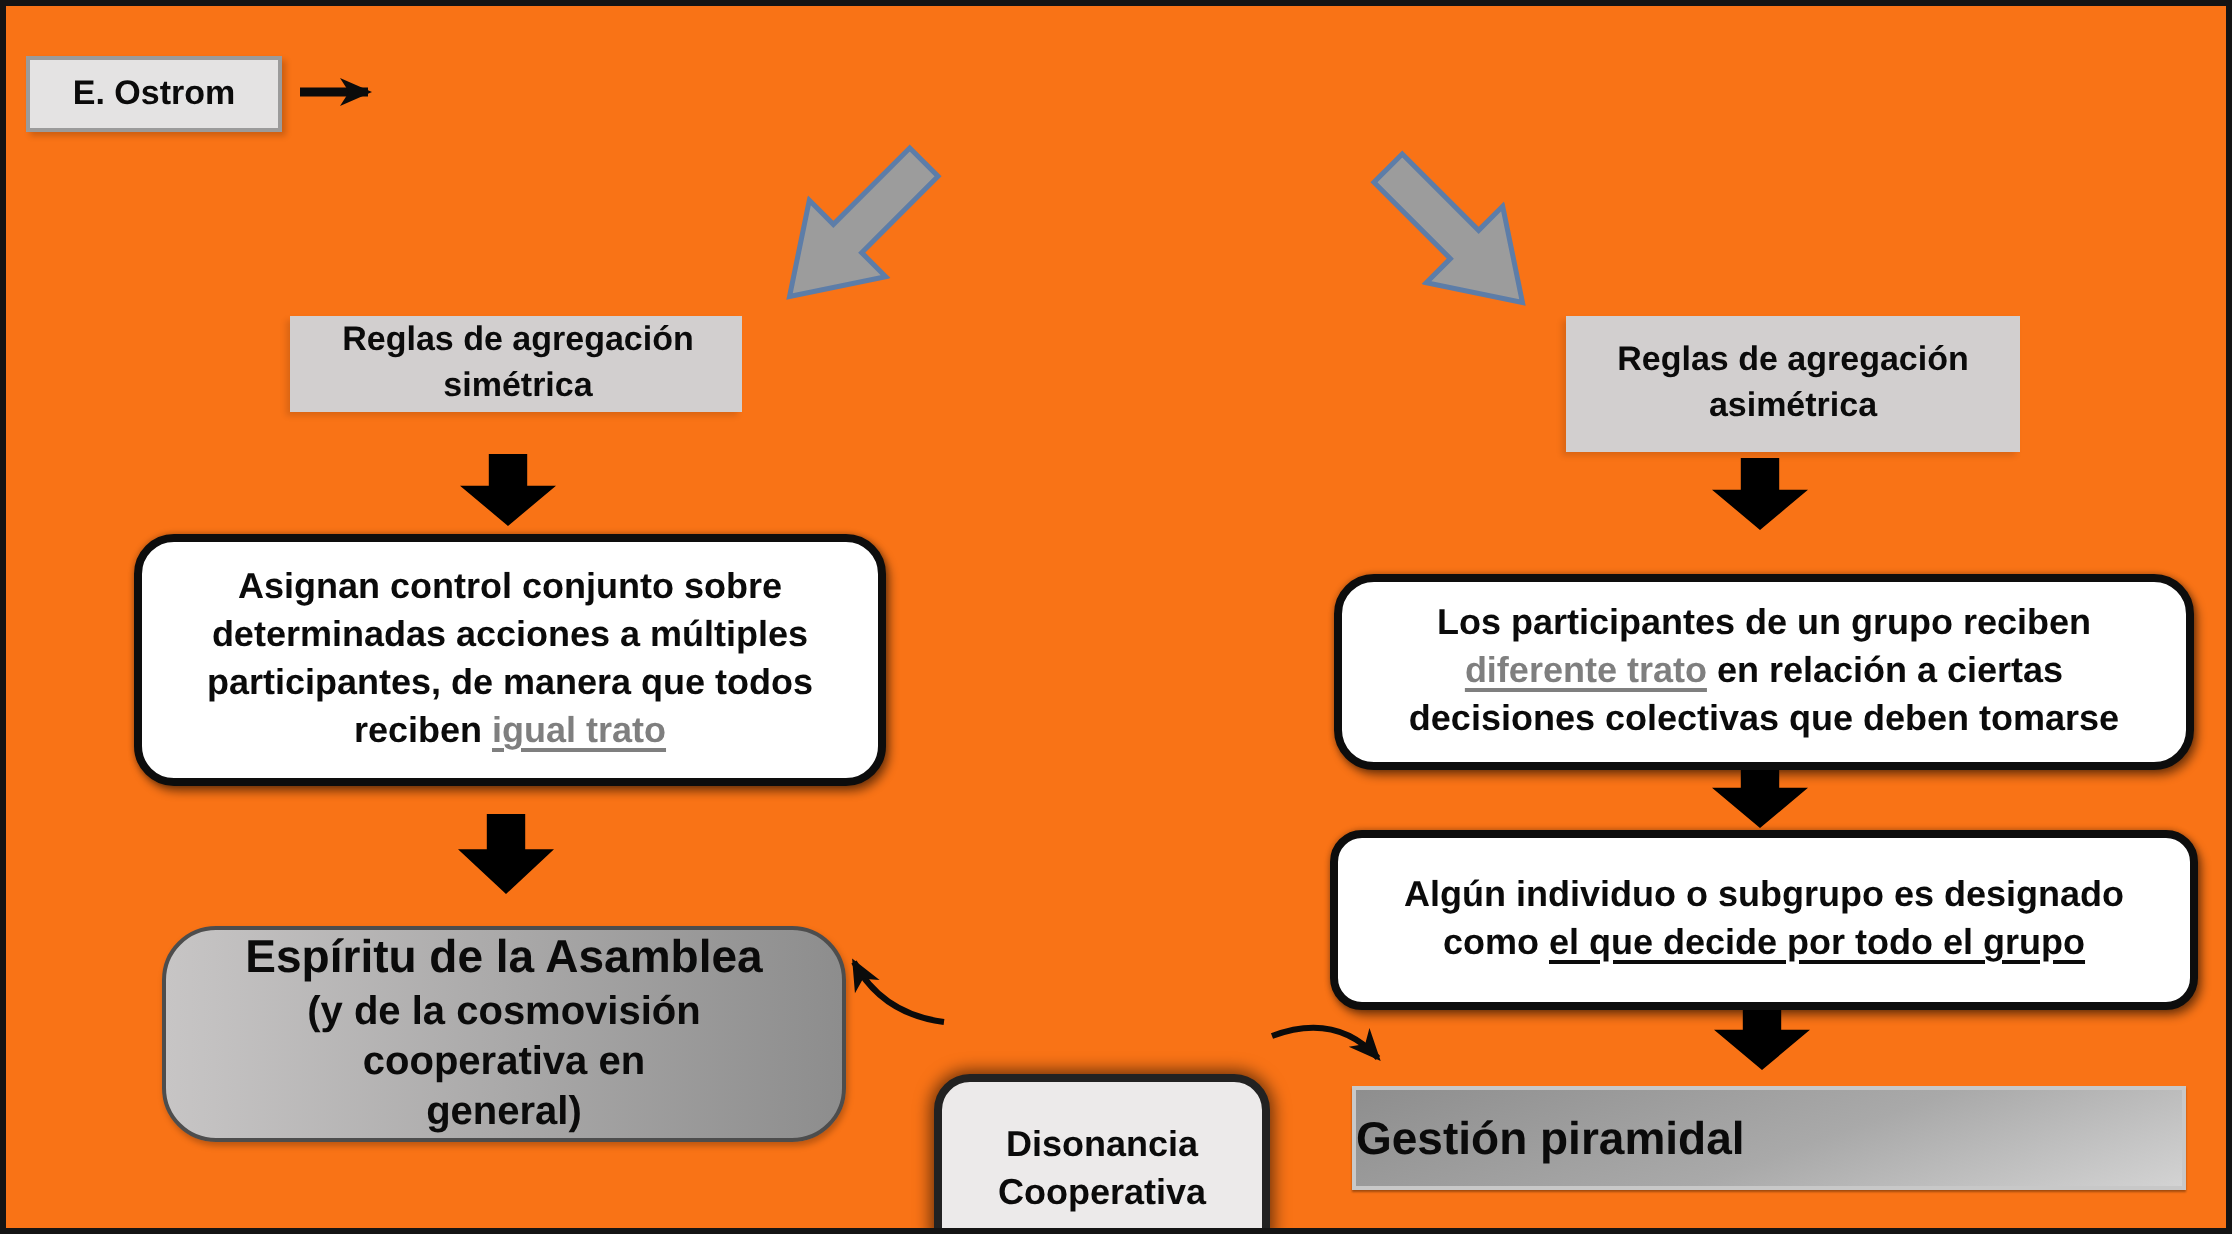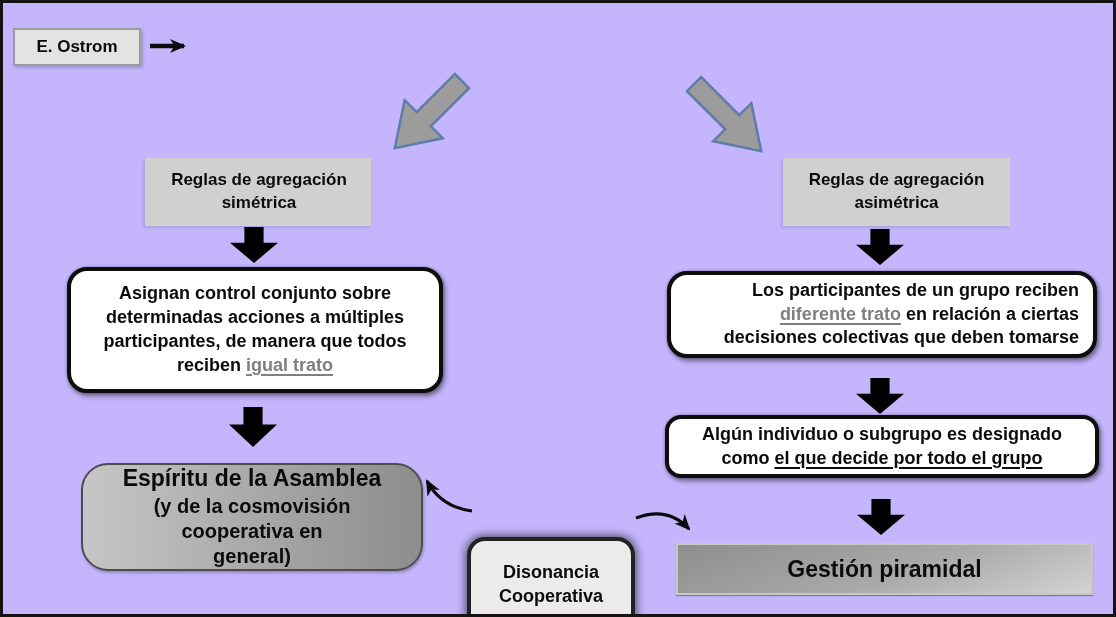--- a/index.html
+++ b/index.html
@@ -1,21 +1,21 @@
 <!DOCTYPE html>
 <html><head>
 <meta charset="utf-8">
 <style>
   html,body { margin:0; padding:0; background:#ffffff; }
   .canvas {
     position:relative;
     width:1116px; height:617px;
     box-sizing:border-box;
     border:3px solid #141414;
-    background:#c4b5fd;
+    background:#f97316;
     font-family:"Liberation Sans", sans-serif;
     font-weight:bold;
     color:#0b0b0b;
     overflow:hidden;
   }
   .abs { position:absolute; box-sizing:border-box; }
 
   
   .graybox {
     background:#d2cfcf;
@@ -47,21 +47,21 @@
     border:2px solid #4d4d4d;
     display:flex; flex-direction:column; align-items:center; justify-content:center;
     text-align:center;
     box-shadow:1px 2px 3px rgba(0,0,0,0.25);
   }
   .assembly .big { font-size:23px; line-height:1.15; }
   .assembly .small { font-size:20px; line-height:1.25; max-width:210px; margin-top:3px; }
   .pyramid {
     background:linear-gradient(160deg, #8e8e8e 0%, #a9a9a9 55%, #d3d3d3 100%);
     border:2px solid #c8c8c8;
-    display:flex; align-items:center; justify-content:center;
+    display:flex; align-items:center; justify-content:flex-start;
     font-size:23px;
     box-shadow:0 1px 1px rgba(0,0,0,0.35);
   }
   .dissonance {
     background:#eceaea; border:4px solid #222222; border-radius:18px;
     display:flex; align-items:center; justify-content:center; text-align:center;
     font-size:18px; line-height:1.3; padding:4px 12px;
     box-shadow:0 0 8px 2px rgba(0,0,0,0.55);
     z-index:2;
     margin-top:36px;
@@ -88,46 +88,46 @@
     <svg width="58" height="100" viewBox="0 0 58 100">
       <path d="M19 2 H39 V56 H56 L29 97 L2 56 H19 Z" fill="#9c9c9c" stroke="#5d7da8" stroke-width="2.5"></path>
     </svg>
   </div>
   <div class="gray-arrow" style="left:696px; top:65px; transform:rotate(-45deg);">
     <svg width="58" height="100" viewBox="0 0 58 100">
       <path d="M19 2 H39 V56 H56 L29 97 L2 56 H19 Z" fill="#9c9c9c" stroke="#5d7da8" stroke-width="2.5"></path>
     </svg>
   </div>
 
-  <div class="abs graybox" style="left:142px; top:155px; width:226px; height:68px;padding-left:12px;">
+  <div class="abs graybox" style="left:142px; top:155px; width:226px; height:48px;padding-left:12px;">
     <span>Reglas de agregación simétrica</span>
   </div>
   <div class="abs graybox" style="left:780px; top:155px; width:227px; height:68px;">
     <span>Reglas de agregación asimétrica</span>
   </div>
 
   <div class="barrow" style="left:227px; top:224px;"></div>
   <div class="barrow" style="left:226px; top:404px; height:40px;"></div>
   <div class="barrow" style="left:853px; top:226px;"></div>
   <div class="barrow" style="left:853px; top:375px;"></div>
   <div class="barrow" style="left:854px; top:496px;"></div>
 
   <div class="abs roundbox descbox" style="left:64px; top:264px; width:376px; height:126px; padding:10px 28px;">
     <div>
       <span>Asignan control conjunto sobre determinadas acciones a múltiples participantes, de manera que todos reciben </span><span class="u-gray">igual trato</span>
     </div>
   </div>
 
-  <div class="abs roundbox descbox" style="left:664px; top:268px; width:430px; height:87px; padding:8px 14px;text-align:right;">
+  <div class="abs roundbox descbox" style="left:664px; top:284px; width:430px; height:98px; padding:8px 14px;">
     <div>
       <span>Los participantes de un grupo reciben </span><span class="u-gray">diferente trato</span><span> en relación a ciertas decisiones colectivas que deben tomarse</span>
     </div>
   </div>
 
-  <div class="abs roundbox" style="left:662px; top:412px; width:434px; height:63px; padding:6px 15px; border-radius:16px;">
+  <div class="abs roundbox" style="left:662px; top:412px; width:434px; height:90px; padding:6px 15px; border-radius:16px;">
     <div>
       <span>Algún individuo o subgrupo es designado como </span><span class="u-black">el que decide por todo el grupo</span>
     </div>
   </div>
 
   <div class="abs assembly" style="left:78px; top:460px; width:342px; height:108px;border-radius:27px;">
     <div class="big">Espíritu de la Asamblea</div>
     <div class="small">(y de la cosmovisión cooperativa en general)</div>
   </div>
 

